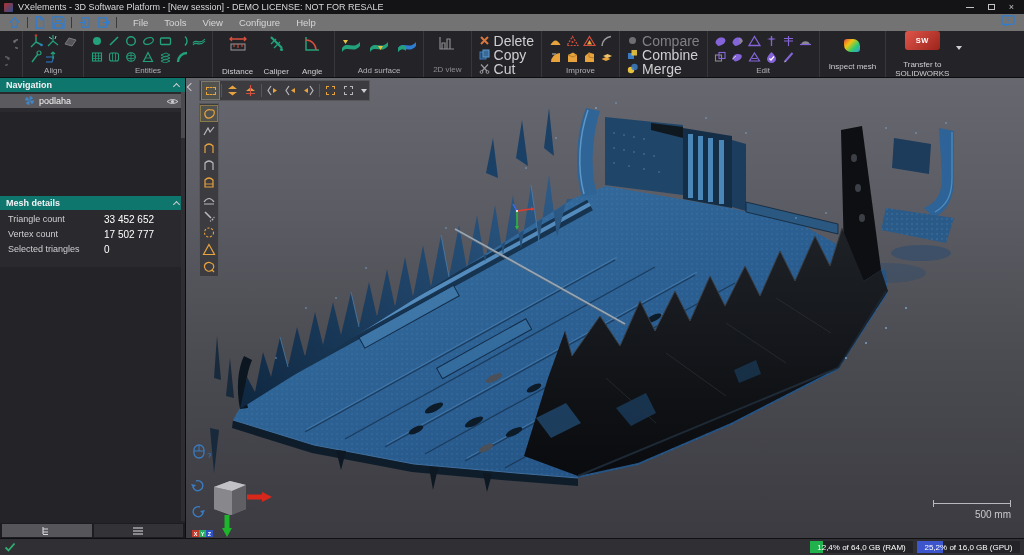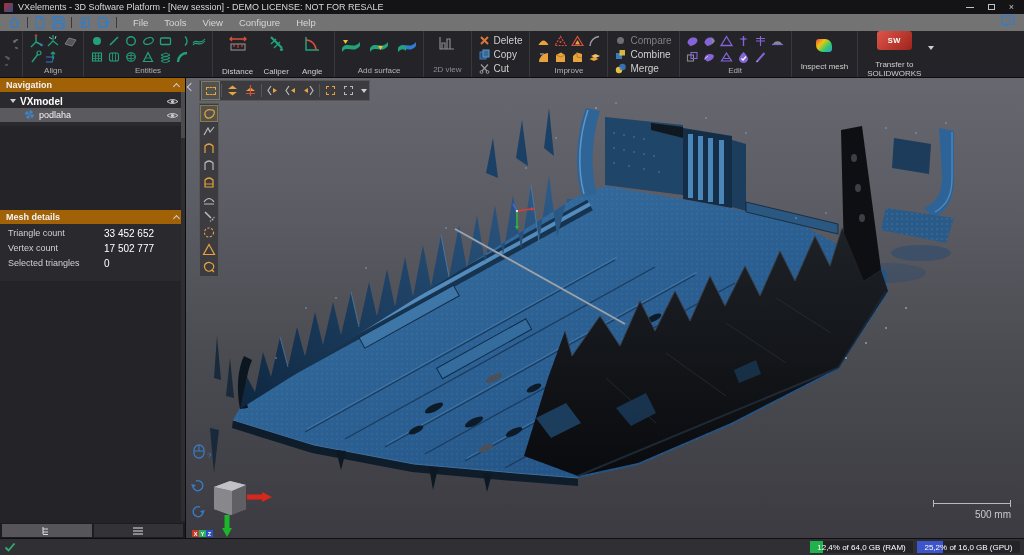--- a/index.html
+++ b/index.html
@@ -31,31 +31,31 @@
   .rlabel{margin-top:auto;font-size:8px;color:#b2b2b6;line-height:9px;padding-bottom:1px;}
   .icon-grid{display:flex;flex-direction:column;gap:1px;}
   .icon-row{display:flex;gap:1px;}
   .icell{width:16px;height:15px;display:flex;align-items:center;justify-content:center;}
   .bigbtns{display:flex;align-items:stretch;gap:2px;height:100%;}
   .bigbtn{display:flex;flex-direction:column;align-items:center;justify-content:flex-start;padding:2px 4px;min-width:34px;}
   .bigbtn .blabel{font-size:8px;color:#cfcfd2;text-align:center;line-height:9px;margin-top:10px;}
   .bigbtn .blabel.dim{color:#8b8b90;}
   .stack{display:flex;flex-direction:column;justify-content:center;gap:1px;padding:1px 2px;}
   .stackbtn{display:flex;align-items:center;gap:4px;height:13px;}
-  .stackbtn .slabel{font-size:10px;color:#cfcfd2;}
+  .stackbtn .slabel{font-size:14px;color:#cfcfd2;}
   .stackbtn .slabel.dim{color:#808084;}
   .undoredo{display:flex;flex-direction:column;justify-content:center;gap:2px;padding:0 3px;border-right:1px solid #38383c;}
   .sw-cube{width:35px;height:19px;border-radius:3px;background:linear-gradient(135deg,#e0554a,#9c241b);color:#fff;font-size:7.5px;font-weight:bold;display:flex;align-items:center;justify-content:center;letter-spacing:.5px;}
   .rainbow{width:16px;height:13px;border-radius:3px 7px 3px 7px;background:linear-gradient(135deg,#e74c3c,#f1c40f,#2ecc71,#3498db);}
   .caret-down{width:0;height:0;border-left:3px solid transparent;border-right:3px solid transparent;border-top:4px solid #cfcfd2;margin-left:3px;}
 
   
   .main{flex:1 1 auto;display:flex;min-height:0;}
   .sidebar{width:186px;background:#232327;display:flex;flex-direction:column;border-right:1px solid #0d0d0f;position:relative;}
-  .panel-header{height:14px;background:#a16207;display:flex;align-items:center;padding:0 6px;}
+  .panel-header{height:14px;background:#0f766e;display:flex;align-items:center;padding:0 6px;}
   .panel-header .ph-title{font-size:9px;font-weight:bold;color:#f2f2f4;}
   .chev-up{margin-left:auto;width:5px;height:5px;border-left:1px solid #cfcfd2;border-top:1px solid #cfcfd2;transform:rotate(45deg);margin-top:2px;}
   .tree{background:#2a2a2e;padding:2px 0 4px;}
   .tree-row{display:flex;align-items:center;height:14px;padding:0 4px;}
   .tree-row .expander{width:0;height:0;border-left:3px solid transparent;border-right:3px solid transparent;border-top:4px solid #cfcfd2;margin:0 4px 0 6px;}
   .tree-root-label{font-size:10px;font-weight:bold;color:#fff;}
   .tree-child{background:#5a5a5f;padding-left:24px;}
   .tree-child-label{font-size:9px;color:#f4f4f6;margin-left:4px;}
   .eye{margin-left:auto;display:flex;align-items:center;padding-right:2px;}
   .nav-fill{flex:0 0 84px;background:#242428;}
@@ -555,30 +555,20 @@
   </div>
 
   <div class="main">
 
     <aside class="sidebar">
       <div class="panel-header">
         <span class="ph-title">Navigation</span>
         <span class="chev-up"></span>
       </div>
       <div class="tree">
-        <div class="tree-row">
-          <span class="expander"></span>
-          <span class="tree-root-label">VXmodel</span>
-          <span class="eye">
-              <svg width="13" height="9" viewBox="0 0 13 9">
-                <path d="M1,4.5 Q6.5,0.5 12,4.5 Q6.5,8.5 1,4.5 Z" fill="none" stroke="#cfcfd2" stroke-width="1"></path>
-                <circle cx="6.5" cy="4.5" r="1.6" fill="#cfcfd2"></circle>
-              </svg>
-            </span>
-        </div>
         <div class="tree-row tree-child">
           <span><svg width="11" height="11" viewBox="0 0 12 12">
                 <g fill="#3f86c8">
                   <path d="M6,6 L6,1 A5,5 0 0 1 10,3.5 Z"></path>
                   <path d="M6,6 L11,6 A5,5 0 0 1 8.5,10 Z"></path>
                   <path d="M6,6 L6,11 A5,5 0 0 1 2,8.5 Z"></path>
                   <path d="M6,6 L1,6 A5,5 0 0 1 3.5,2 Z"></path>
                 </g>
               </svg></span>
           <span class="tree-child-label">podlaha</span>

